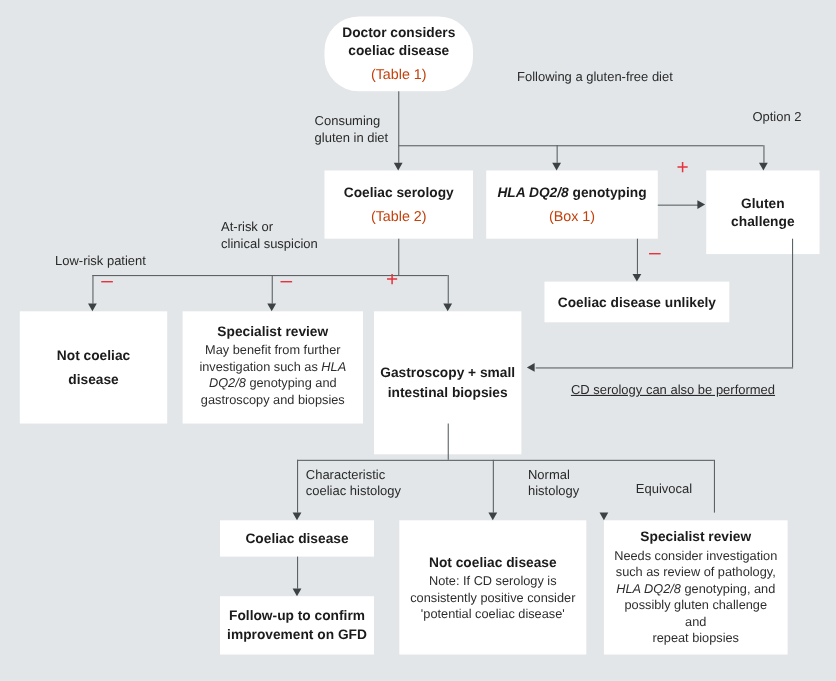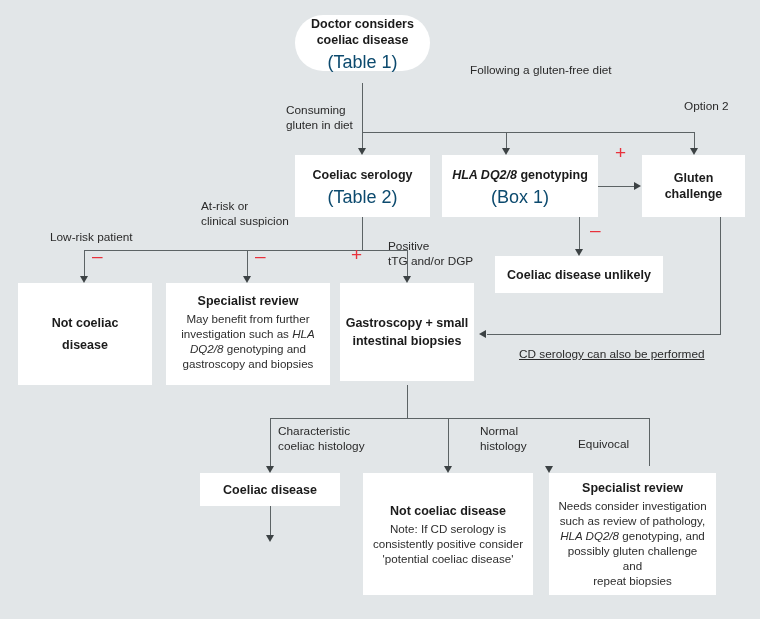--- a/index.html
+++ b/index.html
@@ -25,23 +25,23 @@
     justify-content: center;
     text-align: center;
     color: #1b1b1b;
   }
   .box .b-title {
     font-weight: bold;
     font-size: 12.5px;
     line-height: 16px;
   }
   .box .b-sub {
-    font-size: 18px;
+    font-size: 13px;
     line-height: 16px;
-    color: #0c4a6e;
+    color: #c2410c;
   }
   .box .b-body {
     font-size: 11.6px;
     line-height: 15px;
     color: #2d2d2d;
     padding: 0 8px;
   }
   .gap-sm { height: 6px; }
   .lbl {
     position: absolute;
@@ -85,42 +85,42 @@
     font-weight: 500;
     font-family: "Liberation Sans", sans-serif;
   }
   .ital { font-style: italic; }
 </style>
 </head>
 <body>
 
 <div id="canvas">
 
-  <div class="box" style="left:295px; top:15px; width:135px; height:56px;border-radius:31px;">
+  <div class="box" style="left:295px; top:15px; width:135px; height:68px;border-radius:31px;">
     <div class="b-title" style="white-space:pre-line;">Doctor considers
 coeliac disease</div>
     <div class="gap-sm"></div>
     <div class="b-sub">(Table 1)</div>
   </div>
 
   <div class="box" style="left:295px; top:155px; width:135px; height:62px;">
     <div class="b-title">Coeliac serology</div>
     <div class="gap-sm"></div>
     <div class="b-sub">(Table 2)</div>
   </div>
 
   <div class="box" style="left:442px; top:155px; width:156px; height:62px;">
     <div class="b-title">
       <span class="ital">HLA DQ2/8</span><span> genotyping</span>
     </div>
     <div class="gap-sm"></div>
     <div class="b-sub">(Box 1)</div>
   </div>
 
-  <div class="box" style="left:642px; top:155px; width:103px; height:62px;">
+  <div class="box" style="left:642px; top:155px; width:103px; height:76px;">
     <div class="b-title" style="white-space:pre-line;">Gluten
 challenge</div>
   </div>
 
   <div class="box" style="left:18px; top:283px; width:134px; height:102px;">
     <div class="b-title" style="white-space:pre-line; line-height:22px;">Not coeliac
 disease</div>
   </div>
 
   <div class="box" style="left:495px; top:256px; width:168px; height:37px;">
@@ -130,29 +130,33 @@
   <div class="box" style="left:166px; top:283px; width:164px; height:102px; justify-content:flex-start; padding-top:10px;">
     <div class="b-title">Specialist review</div>
     <div class="b-body" style="margin-top:2px;">
       <span>May benefit from further</span><br>
       <span>investigation such as </span><span class="ital">HLA</span><br>
       <span class="ital">DQ2/8</span><span> genotyping and</span><br>
       <span>gastroscopy and biopsies</span>
     </div>
   </div>
 
-  <div class="box" style="left:340px; top:283px; width:134px; height:98px;">
+  <div class="box" style="left:340px; top:283px; width:134px; height:130px;">
     <div class="b-title" style="white-space:pre-line; line-height:18px;">Gastroscopy + small
 intestinal biopsies</div>
   </div>
 
   <div class="box" style="left:200px; top:473px; width:140px; height:33px;">
     <div class="b-title">Coeliac disease</div>
   </div>
 
+  <div class="box" style="left:200px; top:542px; width:140px; height:53px;">
+    <div class="b-title" style="white-space:pre-line; line-height:17px;">Follow-up to confirm
+improvement on GFD</div>
+  </div>
 
   <div class="box" style="left:363px; top:473px; width:170px; height:122px;">
     <div class="b-title">Not coeliac disease</div>
     <div class="b-body" style="margin-top:2px;">
       <span>Note: If CD serology is</span><br>
       <span>consistently positive consider</span><br>
       <span>'potential coeliac disease'</span>
     </div>
   </div>
 
@@ -223,22 +227,20 @@
 gluten in diet</div>
 
 
   <div class="lbl" style="left:684px; top:99px;">Option 2</div>
 
   <div class="lbl" style="left:50px; top:230px;">Low-risk patient</div>
 
   <div class="lbl" style="left:201px; top:199px;">At-risk or
 clinical suspicion</div>
 
-  <div class="lbl" style="left:388px; top:239px;">Positive
-tTG and/or DGP</div>
 
   <div class="lbl" style="left:519px; top:347px;text-decoration:underline;">CD serology can also be performed</div>
 
   <div class="lbl" style="left:278px; top:424px;">Characteristic
 coeliac histology</div>
 
   <div class="lbl" style="left:437px; top:424px;margin-left:43px;">Normal
 histology</div>
 
   <div class="lbl" style="left:578px; top:437px;text-align:center;">Equivocal</div>

